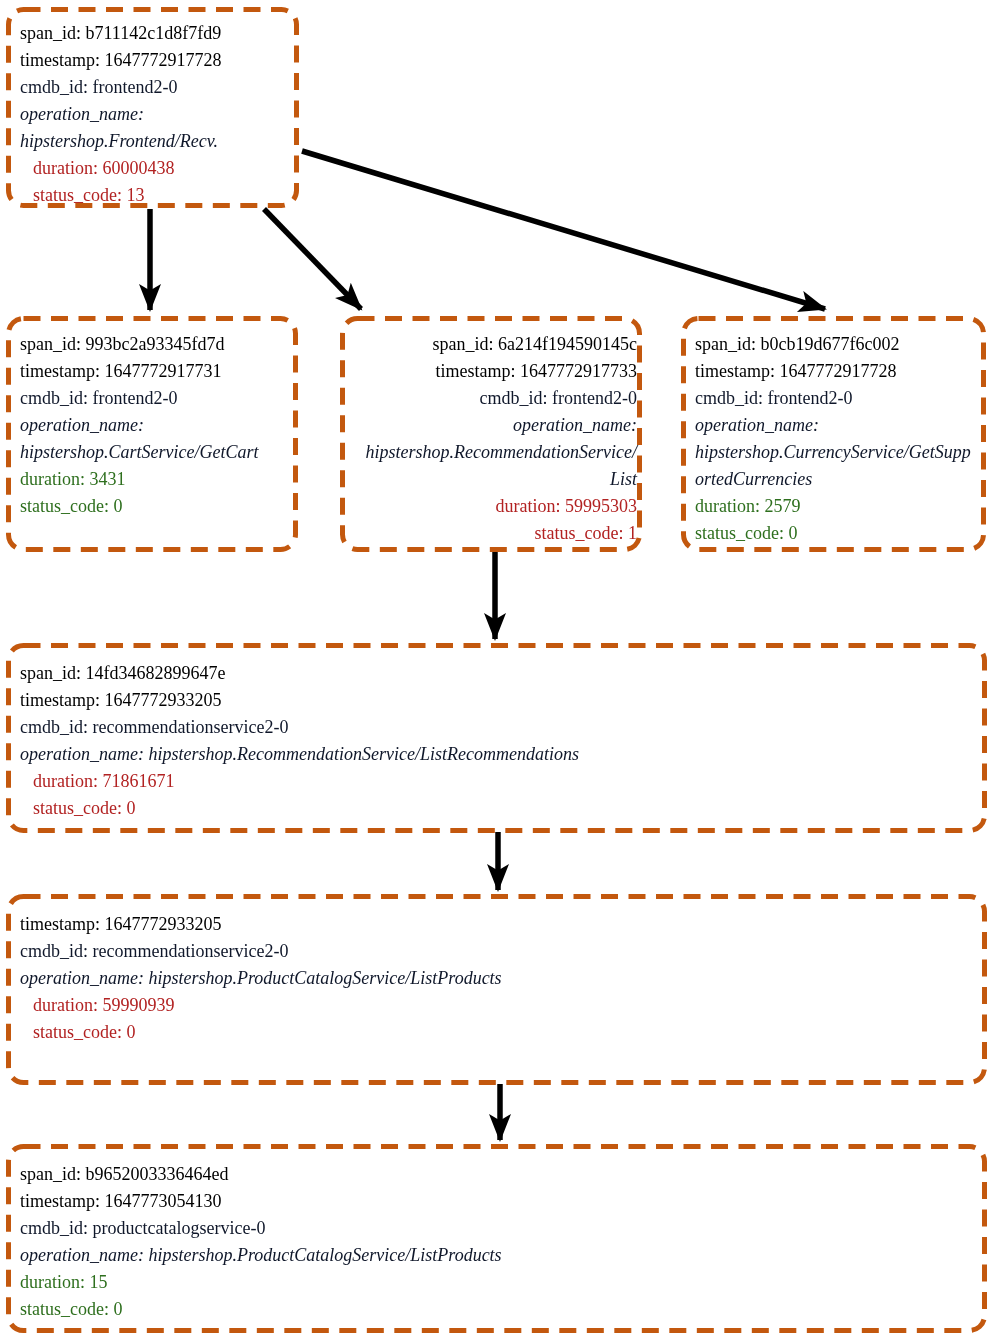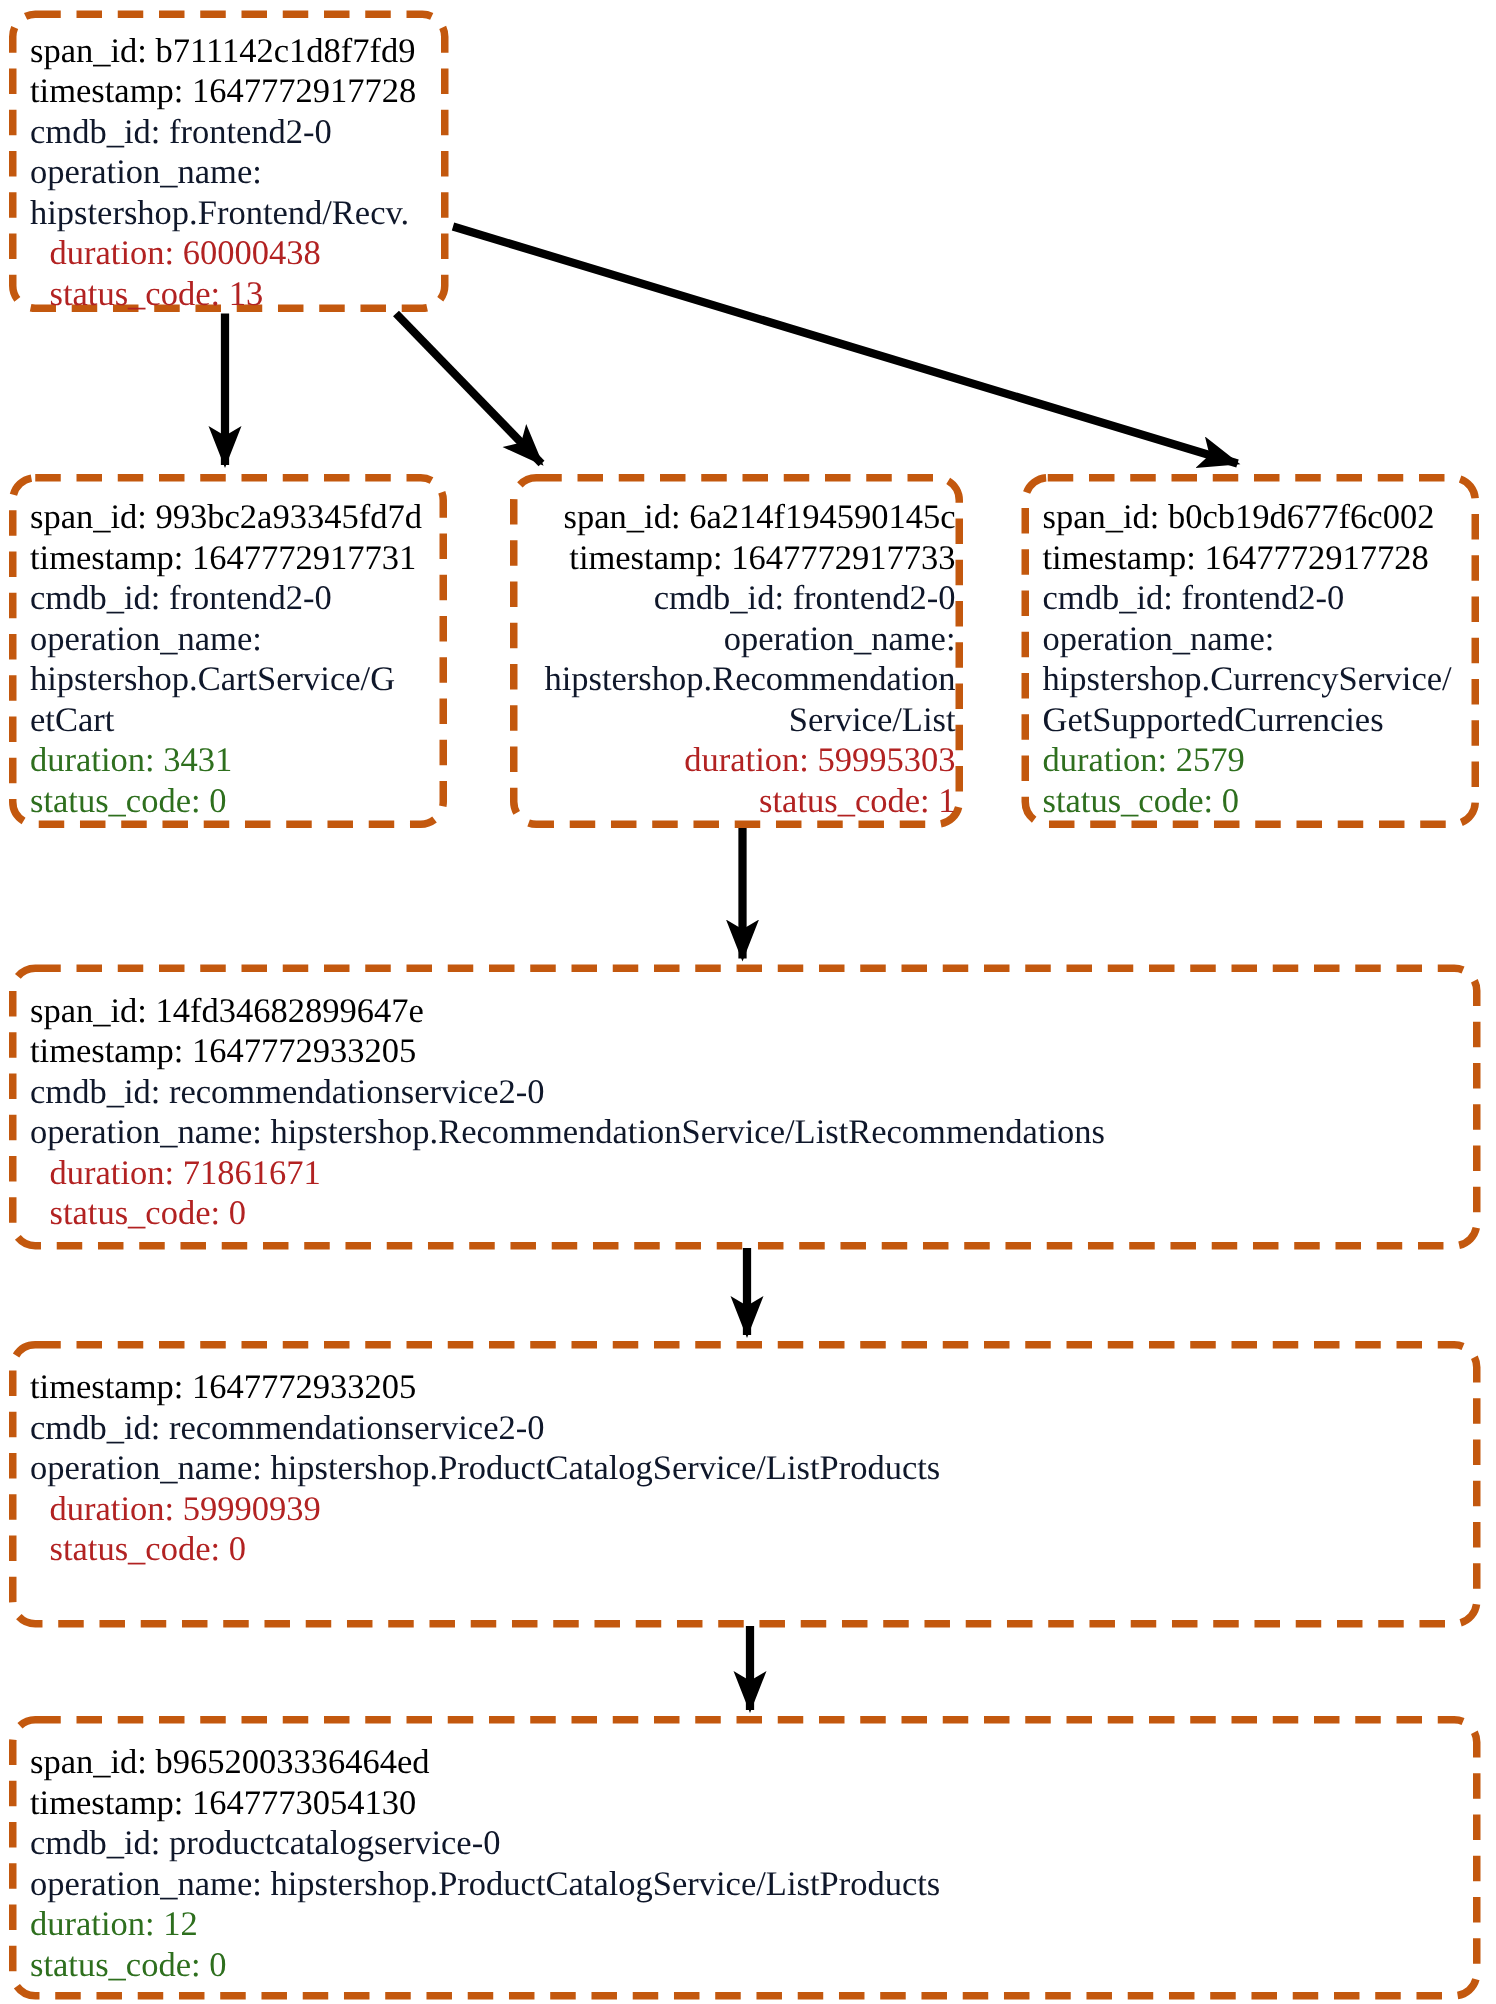--- a/index.html
+++ b/index.html
@@ -7,30 +7,30 @@
     position:relative;
     width:997px;height:1336px;
     background:#ffffff;
     font-family:"Liberation Serif","DejaVu Serif",serif;
     overflow:hidden;
   }
   #lines-layer{position:absolute;left:0;top:0;width:997px;height:1336px;}
   .node{
     position:absolute;
     box-sizing:border-box;
-    font-size:23px;
+    font-size:18px;
     line-height:27px;
     color:#000;
   }
   .line{white-space:normal;}
   .f-black{color:#000000;}
   .f-blue{color:#0f172a;}
   [data-tone="red"]{color:#B22222;margin-left:13px;}
   [data-tone="green"]{color:#2E6F1E;}
-  .op{overflow-wrap:anywhere;word-wrap:anywhere;}
+  .op{overflow-wrap:anywhere;word-wrap:anywhere;font-style:italic;}
   
   #n0{left:8px;top:10px;width:288px;height:196px;padding:10px 4px 0 12px;}
   #n1{left:8px;top:318px;width:287px;height:232px;padding:13px 4px 0 12px;}
   #n2{left:342px;top:318px;width:297px;height:232px;padding:13px 2px 0 14px;text-align:right;}
   #n3{left:683px;top:318px;width:300px;height:232px;padding:13px 2px 0 12px;}
   #n4{left:8px;top:645px;width:976px;height:186px;padding:15px 10px 0 12px;}
   #n5{left:8px;top:896px;width:976px;height:186px;padding:15px 10px 0 12px;}
   #n6{left:8px;top:1146px;width:976px;height:185px;padding:15px 10px 0 12px;}
   
   #n1 .op{max-width:247px;}
@@ -116,17 +116,17 @@
     <div class="line f-blue op"><span>operation_name:</span> <span>hipstershop.ProductCatalogService/ListProducts</span></div>
     <div class="line" data-tone="red"><span>duration:</span> <span>59990939</span></div>
     <div class="line" data-tone="red"><span>status_code:</span> <span>0</span></div>
   </div>
 
   <div class="node" id="n6">
     <div class="line f-black"><span>span_id:</span> <span>b9652003336464ed</span></div>
     <div class="line f-black"><span>timestamp:</span> <span>1647773054130</span></div>
     <div class="line f-blue"><span>cmdb_id:</span> <span>productcatalogservice-0</span></div>
     <div class="line f-blue op"><span>operation_name:</span> <span>hipstershop.ProductCatalogService/ListProducts</span></div>
-    <div class="line" data-tone="green"><span>duration:</span> <span>12</span></div>
+    <div class="line" data-tone="green"><span>duration:</span> <span>15</span></div>
     <div class="line" data-tone="green"><span>status_code:</span> <span>0</span></div>
   </div>
 
 </div>
 
 </body></html>

